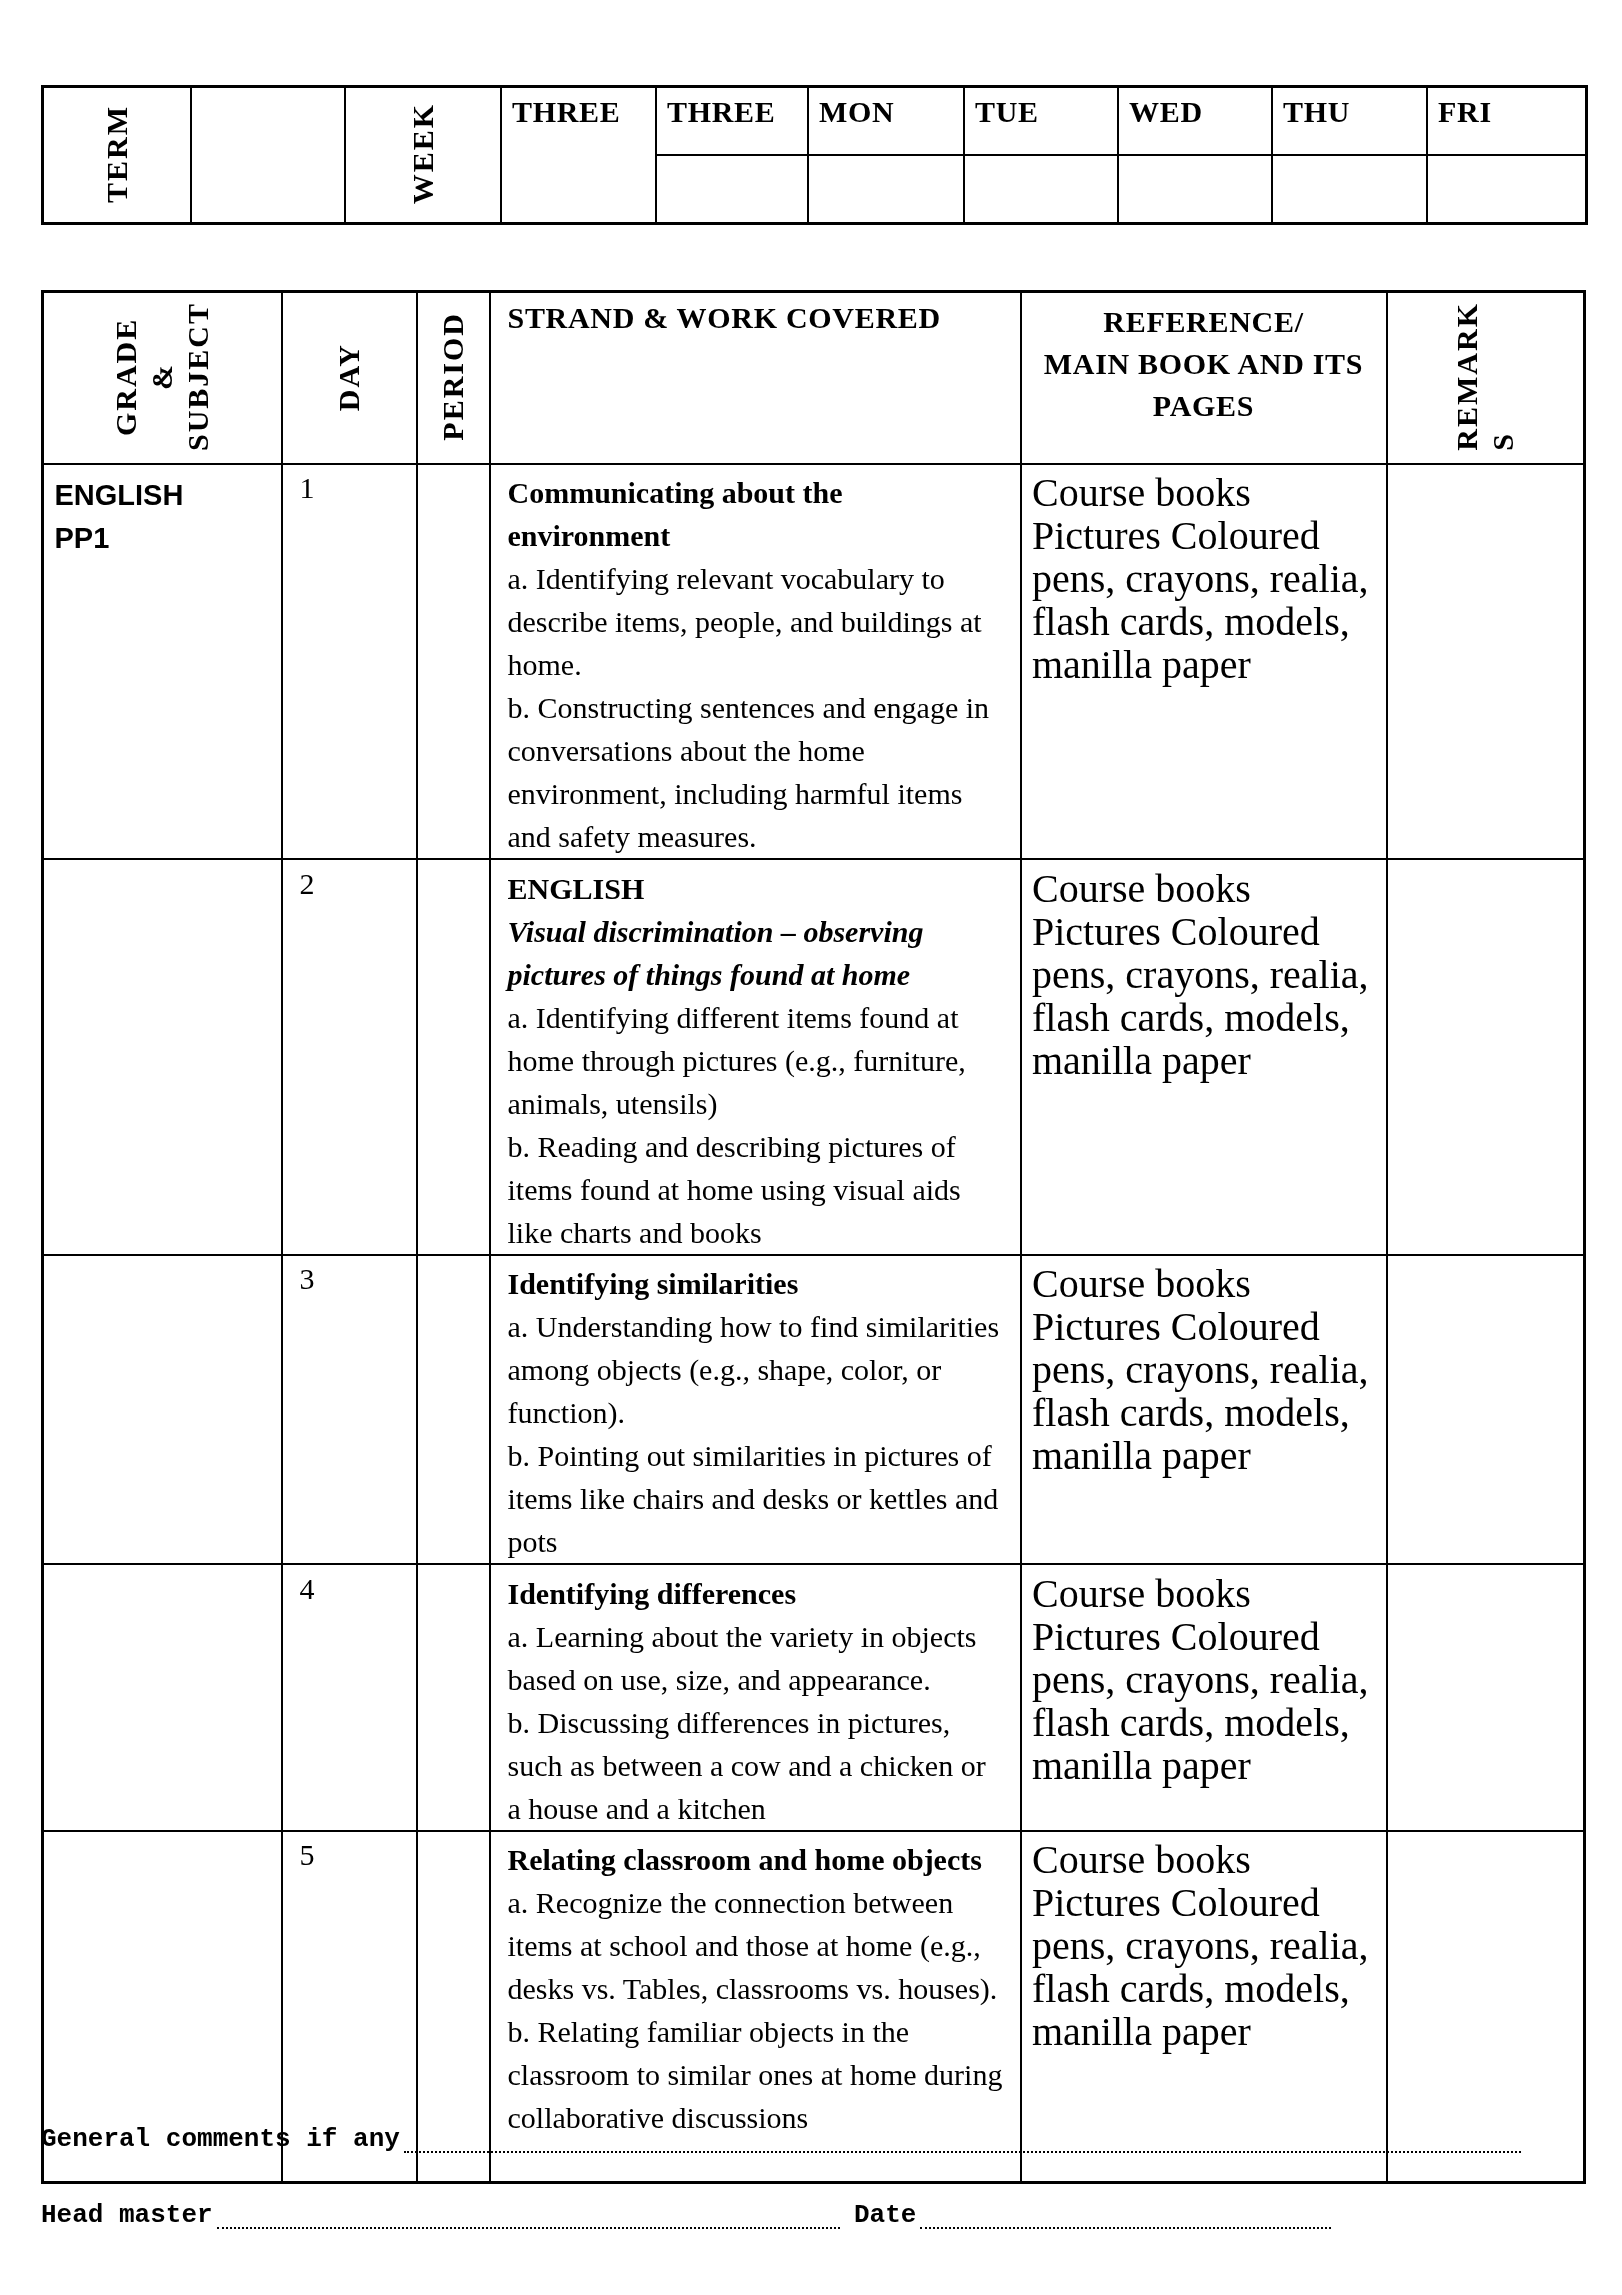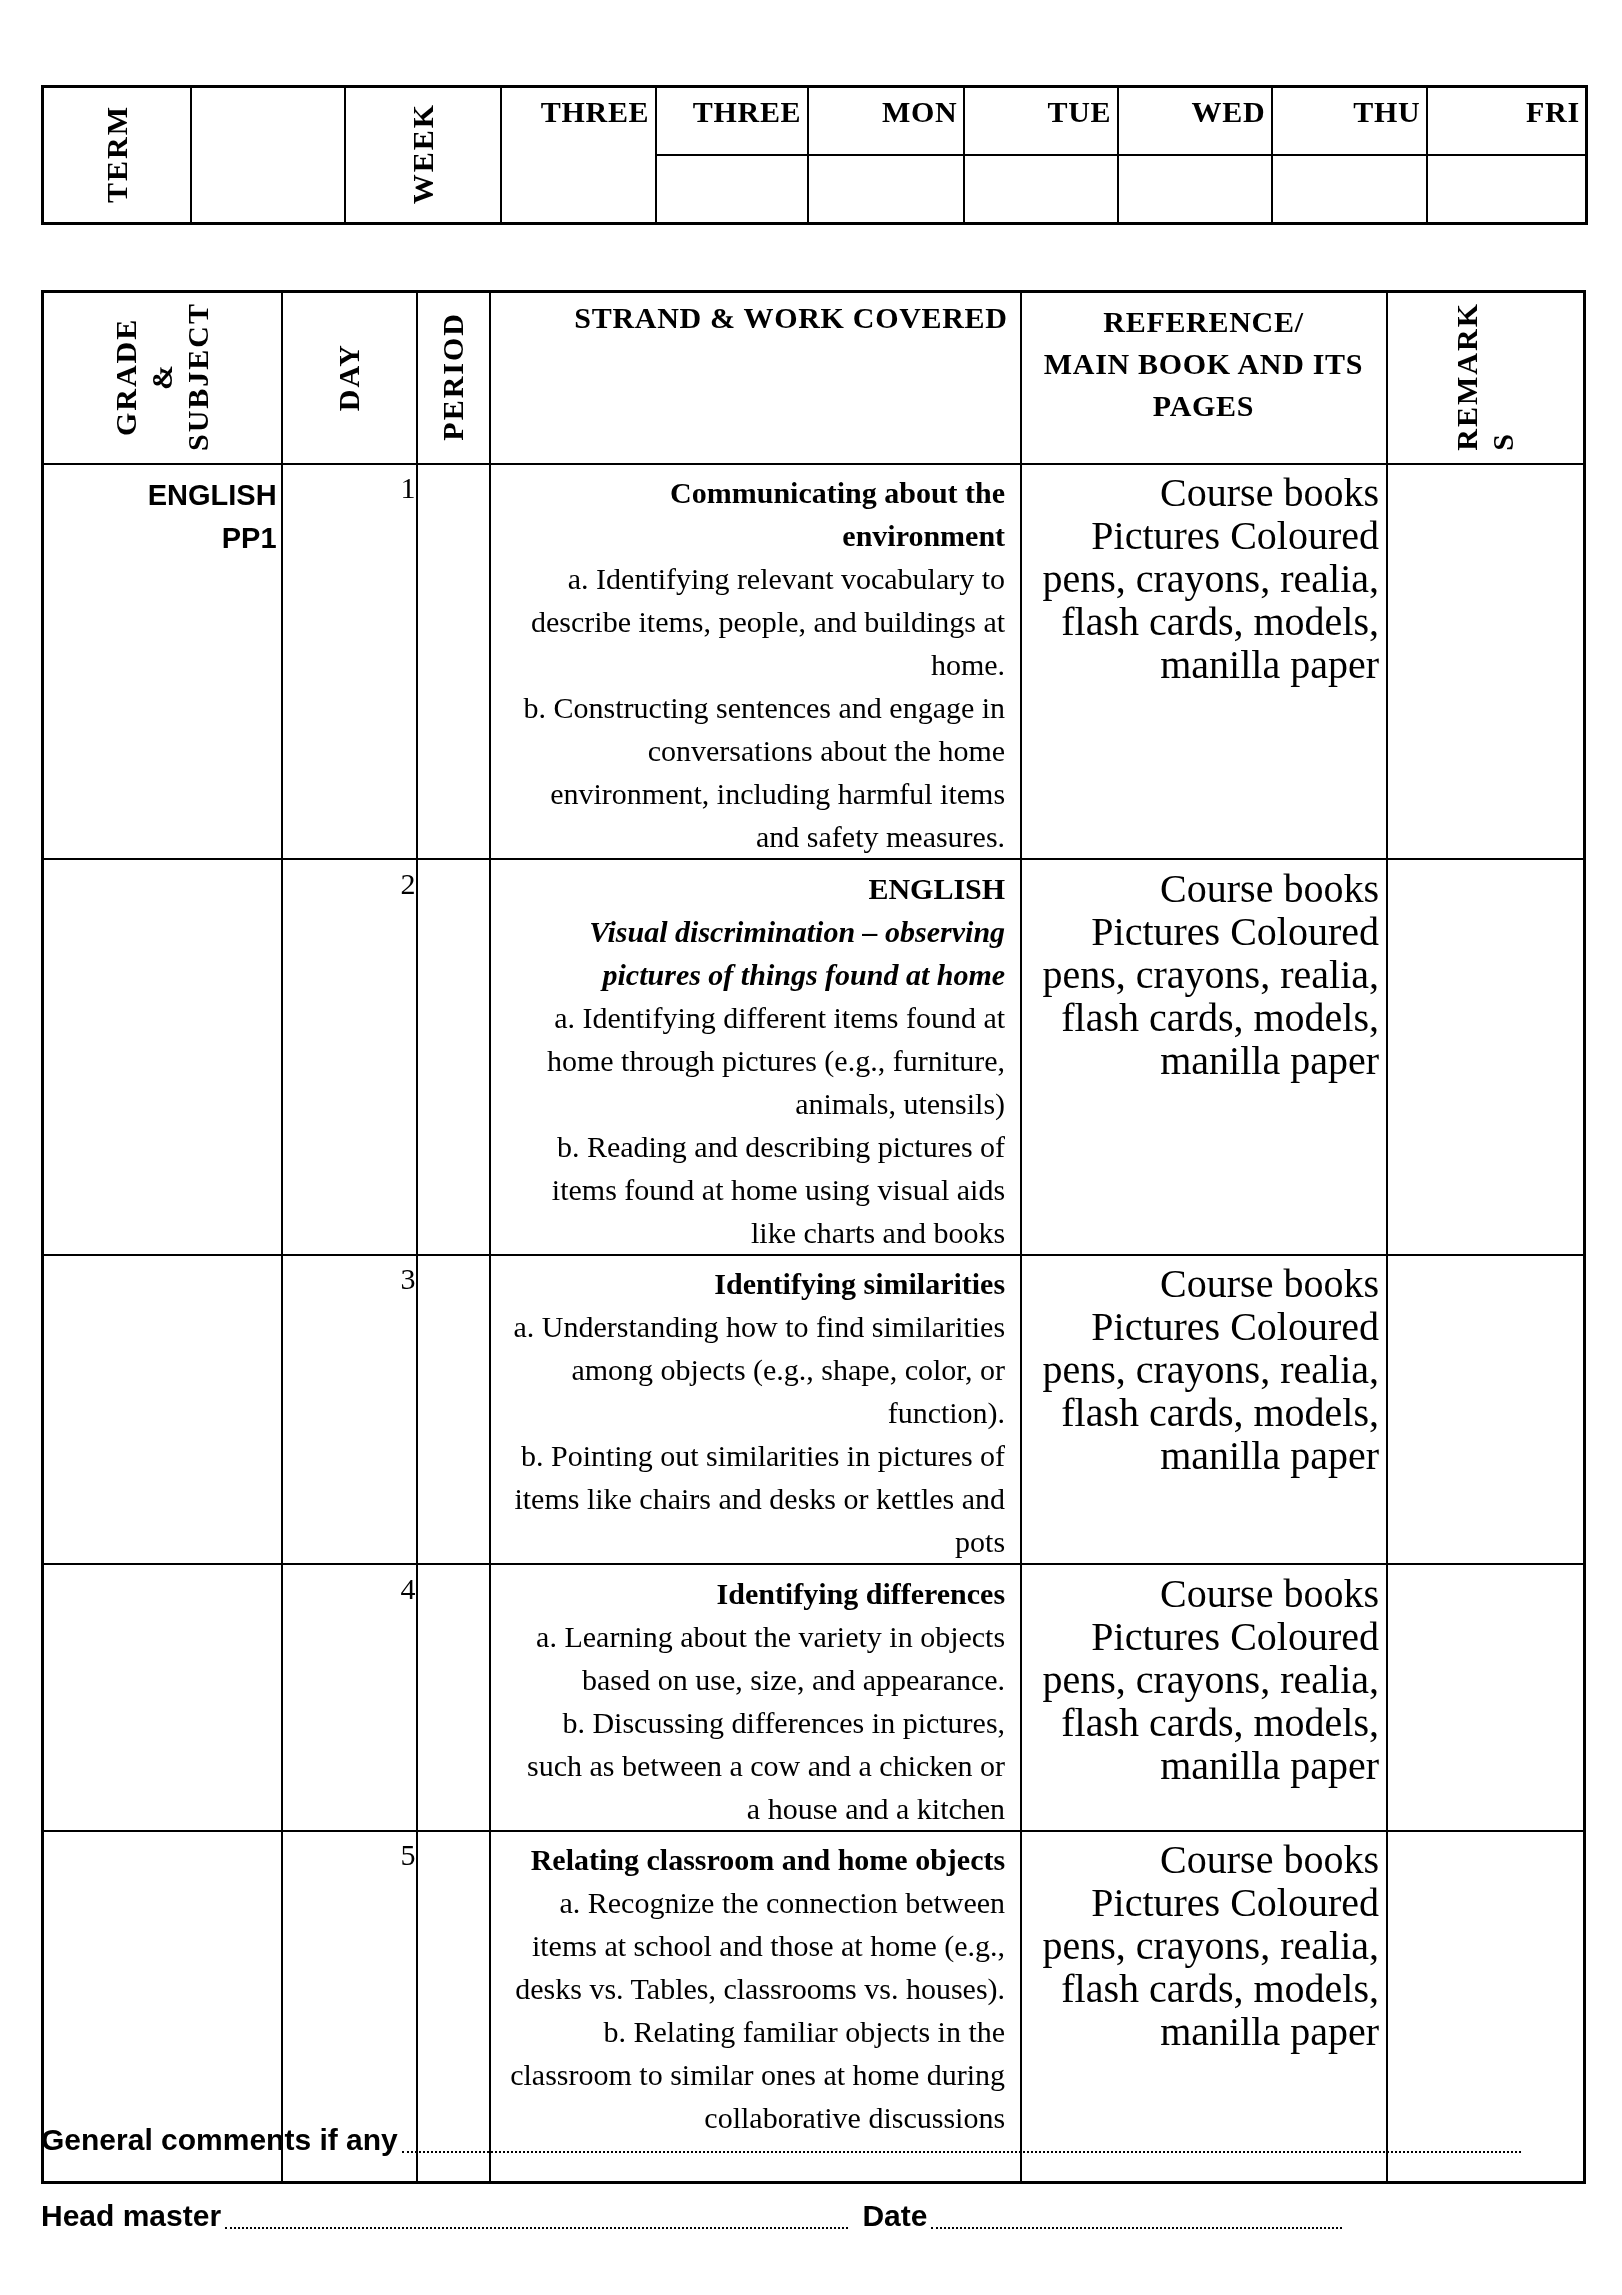--- a/index.html
+++ b/index.html
@@ -23,21 +23,21 @@
     position: absolute;
     left: 41px;
     width: 1543px;
     background: #ffffff;
   }
   td, th {
     border: 2.6px solid #000;
     padding: 0;
     vertical-align: top;
     font-weight: normal;
-    text-align: right;
+    text-align: left;
     overflow: hidden;
   }
   .top-table { top: 85px; border: 3.9px solid #000; }
   .main-table { top: 290px; border: 3.9px solid #000; }
 
   
   .vtext {
     display: inline-block;
     writing-mode: vertical-rl;
     transform: rotate(180deg);
@@ -106,23 +106,23 @@
   .seg.b  { font-weight: bold; }
   .seg.bi { font-weight: bold; font-style: italic; }
 
   
   .footer-line {
     position: absolute;
     left: 41px;
     width: 1543px;
     display: flex;
     align-items: flex-end;
-    font-family: Liberation Sans, sans-serif;
-    font-weight: bold;
-    font-size: 30px;
+    font-family: Liberation Mono, monospace;
+    font-weight: bold;
+    font-size: 26px;
     line-height: 37px;
     white-space: nowrap;
   }
   .fl1 { top: 2121px; }
   .fl2 { top: 2197px; }
   .dots {
     border-bottom: 2.6px dotted #000;
     height: 6.5px;
     margin: 0 0 5.2px 3.9px;
   }

